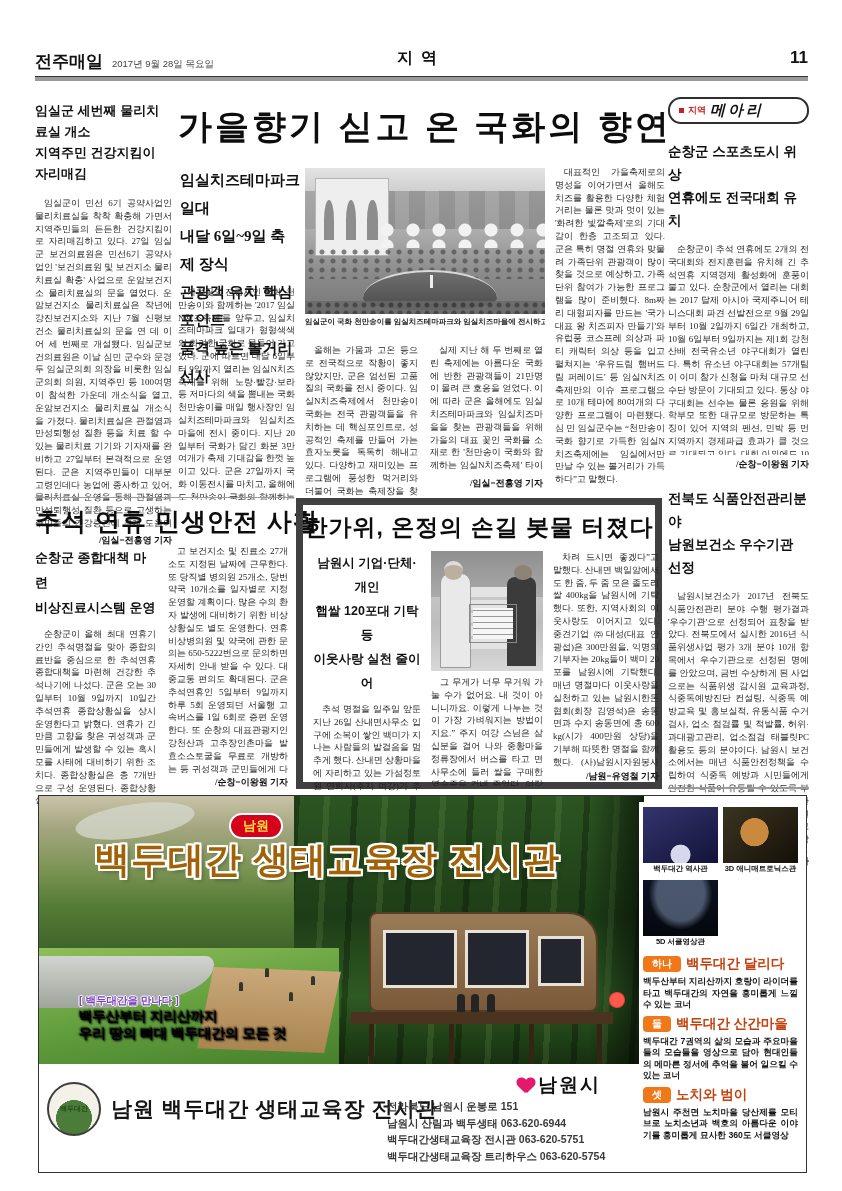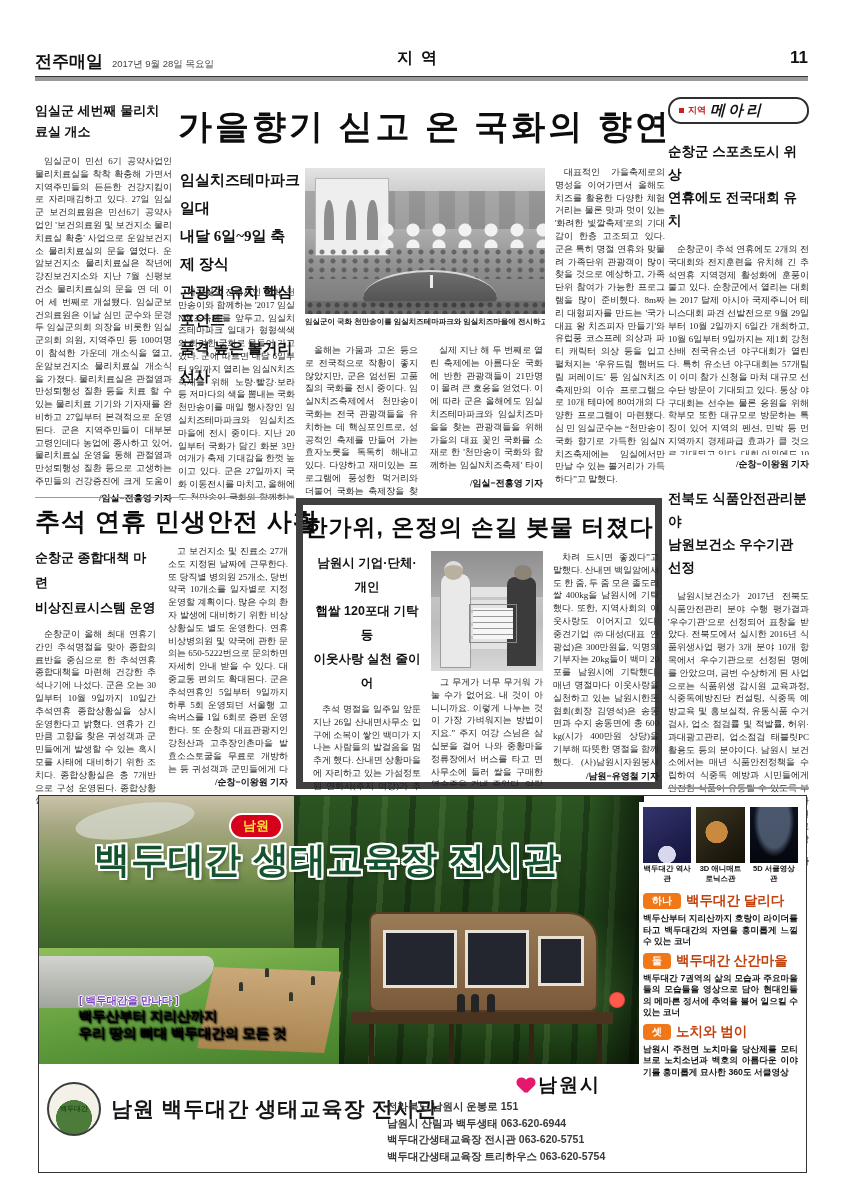--- a/index.html
+++ b/index.html
@@ -90,21 +90,21 @@
   .adv-dot{position:absolute;width:4px;height:9px;background:#31352c;border-radius:2px 2px 0 0;}
   .treehouse{position:absolute;left:300px;top:98px;width:295px;height:170px;}
   .cabin{position:absolute;left:30px;top:18px;width:225px;height:96px;background:linear-gradient(#9a7b57,#7a5a3a);
       border:2px solid #563e24;border-radius:8px 30px 8px 8px;}
   .cw{position:absolute;background:#23262e;border:3px solid #e8e2d6;}
   .deck{position:absolute;left:12px;top:118px;width:262px;height:12px;background:#4a3420;}
   .post{position:absolute;top:130px;width:5px;height:40px;background:#332414;}
   .fig{position:absolute;width:8px;height:18px;background:#242424;border-radius:4px 4px 0 0;top:100px;}
   .ad-badge{position:absolute;left:190px;top:17px;background:#d6001c;border:2px solid #fff;border-radius:999px;
       padding:2px 12px;font:800 13px "Liberation Sans",sans-serif;color:#ffe438;}
-  .ad-title{position:absolute;left:55px;top:40px;font:800 36px "Liberation Sans",sans-serif;letter-spacing:1px;color:#14532d;white-space:nowrap;
+  .ad-title{position:absolute;left:55px;top:40px;font:800 36px "Liberation Sans",sans-serif;letter-spacing:1px;color:#a16207;white-space:nowrap;
       text-shadow:-2px 0 #fff,2px 0 #fff,0 -2px #fff,0 2px #fff,-2px -2px #fff,2px 2px #fff,-2px 2px #fff,2px -2px #fff,3px 3px 4px rgba(0,0,0,.35);}
   .ad-flower{position:absolute;left:570px;top:196px;width:16px;height:16px;border-radius:50%;
       background:radial-gradient(circle,#ff5a4d 0 55%,#c40014 100%);}
   .meet{position:absolute;left:40px;top:198px;}
   .meet-label{font:800 10.5px "Liberation Sans",sans-serif;color:#7b3fc4;
       text-shadow:-1px 0 #fff,1px 0 #fff,0 -1px #fff,0 1px #fff;}
   .meet-line{font:800 13.5px "Liberation Sans",sans-serif;color:#000000;line-height:17px;
       text-shadow:1px 1px 2px #000,-1px -1px 2px #000;}
   .ad-whiteband{position:absolute;left:0;top:268px;width:600px;height:109px;background:#fff;}
   .brand-bar{position:absolute;left:8px;top:278px;width:330px;height:70px;display:flex;align-items:center;gap:10px;}
@@ -113,21 +113,21 @@
       font:700 7px "Liberation Sans",sans-serif;color:#234d18;}
   .brand-txt{font:700 21px "Liberation Serif",serif;color:#151515;letter-spacing:1px;white-space:nowrap;}
   .city-row{position:absolute;left:478px;top:276px;display:flex;align-items:center;gap:5px;}
   .heart{position:relative;width:16px;height:15px;}
   .heart::before,.heart::after{content:"";position:absolute;top:0;width:10px;height:15px;background:#e6186e;border-radius:10px 10px 0 0;}
   .heart::before{left:8px;transform:rotate(-45deg);transform-origin:0 100%;}
   .heart::after{left:0;transform:rotate(45deg);transform-origin:100% 100%;}
   .city-txt{font:900 19px "Liberation Sans",sans-serif;color:#101010;letter-spacing:2px;}
   .addr{position:absolute;left:348px;top:302px;width:255px;font:700 10.5px "Liberation Sans",sans-serif;color:#3a3a3a;line-height:16.5px;}
   .ad-panel{position:absolute;left:600px;top:6px;width:163px;height:366px;background:#fff;box-sizing:border-box;padding:5px 4px;}
-  .thumb-grid{display:grid;grid-template-columns:1fr 1fr 1fr;column-gap:5px;row-gap:2px;}
+  .thumb-grid{display:grid;grid-template-columns:1fr 1fr;column-gap:5px;row-gap:2px;}
   .thumb{height:56px;}
   .t1{background:radial-gradient(circle at 50% 85%,rgba(235,235,255,.9) 0 16%,rgba(0,0,0,0) 17%),linear-gradient(150deg,#34346e,#13133a);}
   .t2{background:radial-gradient(circle at 42% 45%,#c98a3f 0 26%,rgba(0,0,0,0) 27%),linear-gradient(140deg,#3a3520,#151008);}
   .t3{background:radial-gradient(circle at 40% 70%,#ff8a3c 0 22%,rgba(0,0,0,0) 23%),linear-gradient(#200a06,#3a1408);}
   .t4{background:radial-gradient(ellipse at 50% 25%,rgba(125,145,175,.55) 0 45%,rgba(0,0,0,0) 60%),linear-gradient(#0c1220,#05070e);}
   .thumb-label{font:700 7.5px "Liberation Sans",sans-serif;text-align:center;color:#111;margin:1px 0 4px;}
   .feat{margin-top:4px;}
   .feat-head{display:flex;align-items:center;gap:5px;}
   .feat-badge{background:#f07818;color:#fff;font:800 10px "Liberation Sans",sans-serif;padding:1px 9px;border-radius:4px;}
   .feat-title{font:900 13.5px "Liberation Sans",sans-serif;color:#c2410c;white-space:nowrap;}
@@ -139,20 +139,21 @@
 <div class="page">
 
   <div class="hd-paper">전주매일</div>
   <div class="hd-date">2017년 9월 28일 목요일</div>
   <div class="hd-section">지역</div>
   <div class="hd-page">11</div>
   <div class="hd-rule"></div>
 
   <section class="art-imsil">
     <div class="imsil-k">임실군 세번째 물리치료실 개소</div>
+    <div class="imsil-k">지역주민 건강지킴이 자리매김</div>
     <div class="body-txt imsil-body">임실군이 민선 6기 공약사업인 물리치료실을 착착 확충해 가면서 지역주민들의 든든한 건강지킴이로 자리매김하고 있다. 27일 임실군 보건의료원은 민선6기 공약사업인 '보건의료원 및 보건지소 물리치료실 확충' 사업으로 운암보건지소 물리치료실의 문을 열었다. 운암보건지소 물리치료실은 작년에 강진보건지소와 지난 7월 신평보건소 물리치료실의 문을 연 데 이어 세 번째로 개설됐다. 임실군보건의료원은 이날 심민 군수와 문경두 임실군의회 의장을 비롯한 임실군의회 의원, 지역주민 등 100여명이 참석한 가운데 개소식을 열고, 운암보건지소 물리치료실 개소식을 가졌다. 물리치료실은 관절염과 만성퇴행성 질환 등을 치료 할 수 있는 물리치료 기기와 기자재를 완비하고 27일부터 본격적으로 운영된다. 군은 지역주민들이 대부분 고령인데다 농업에 종사하고 있어, 물리치료실 운영을 통해 관절염과 만성퇴행성 질환 등으로 고생하는 주민들의 건강증진에 크게 도움이 될 것으로 기대하고 있다. 심 민 군수는 “주민들의 맞춤형 건강관리를 통해, 주민 모두가 행복한 임실을 만들어가는 최선을 다하겠다”고 말했다.</div>
     <div class="byline">/임실=전홍영 기자</div>
   </section>
 
   <section class="art-main">
     <div class="main-headline">가을향기 싣고 온 국화의 향연</div>
     <div class="main-sub">
       <div>임실치즈테마파크 일대</div>
       <div>내달 6일~9일 축제 장식</div>
       <div>관광객 유치 핵심포인트</div>

